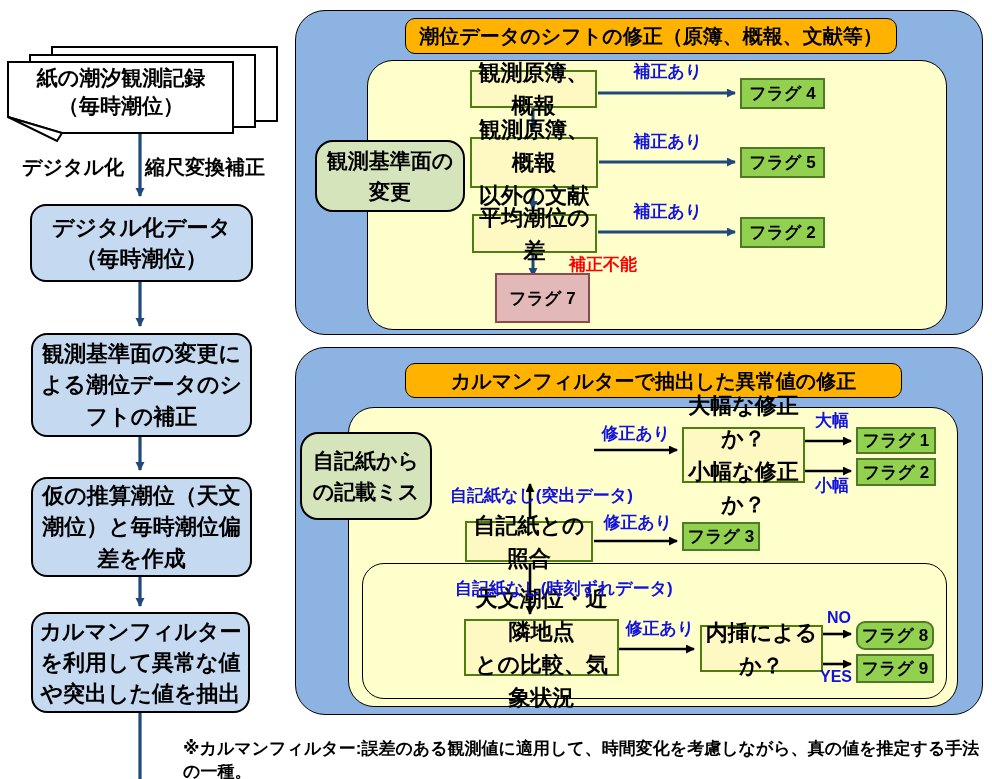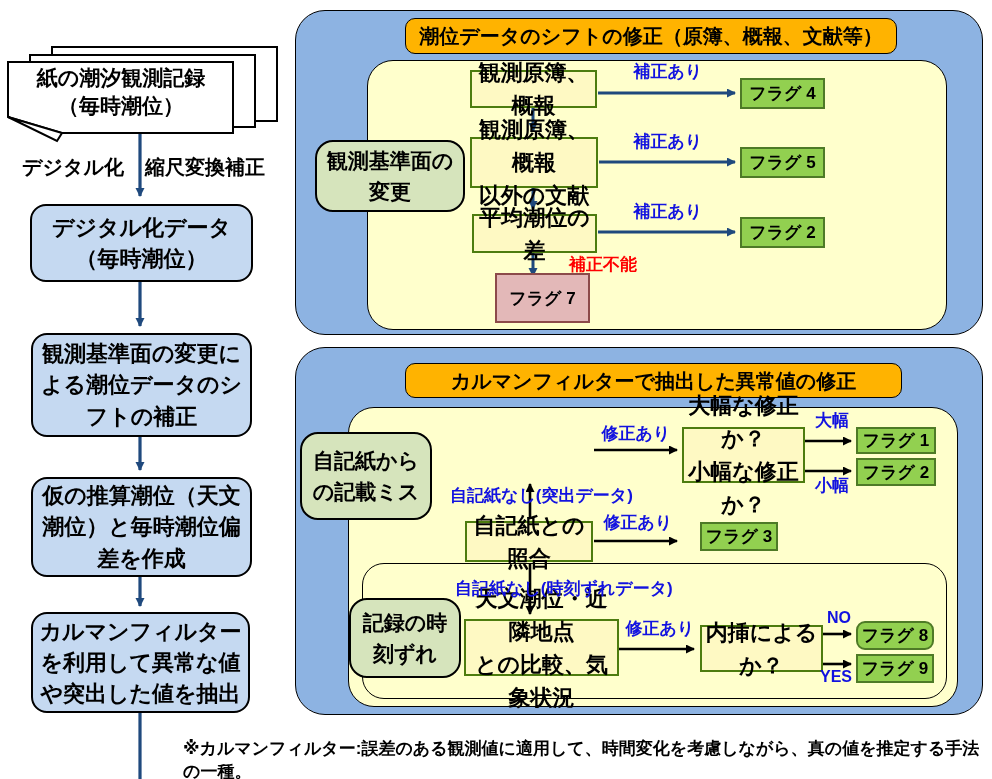--- a/index.html
+++ b/index.html
@@ -125,22 +125,20 @@
 
   <div class="abs center flag" style="left:740px;top:78px;width:85px;height:31px;">フラグ 4</div>
   <div class="abs center flag" style="left:740px;top:147px;width:85px;height:31px;">フラグ 5</div>
   <div class="abs center flag" style="left:740px;top:217px;width:85px;height:31px;">フラグ 2</div>
   <div class="abs center flag-pink" style="left:495px;top:273px;width:95px;height:50px;">フラグ 7</div>
 
   <div class="abs center hdr" style="left:405px;top:363px;width:497px;height:35px;">カルマンフィルターで抽出した異常値の修正</div>
 
   <div class="abs center pre box-label" style="left:300px;top:432px;width:132px;height:88px;">自記紙から
 の記載ミス</div>
-  <div class="abs center pre box-label" style="left:349px;top:598px;width:112px;height:80px;">記録の時
-刻ずれ</div>
 
   <div class="abs center pre box-yellow" style="left:682px;top:427px;width:123px;height:56px;">大幅な修正か？
 小幅な修正か？</div>
   <div class="abs center pre box-yellow" style="left:465px;top:521px;width:128px;height:41px;">自記紙との照合</div>
   <div class="abs center pre box-yellow" style="left:464px;top:619px;width:155px;height:57px;">天文潮位・近隣地点
 との比較、気象状況</div>
   <div class="abs center pre box-yellow" style="left:700px;top:625px;width:123px;height:47px;">内挿によるか？</div>
 
   <div class="abs center lbl-blue" style="left:596px;top:425px;width:80px;">修正あり</div>
   <div class="abs center lbl-blue" style="left:598px;top:514px;width:80px;">修正あり</div>
@@ -149,19 +147,19 @@
   <div class="abs center lbl-blue" style="left:810px;top:412px;width:44px;">大幅</div>
   <div class="abs center lbl-blue" style="left:810px;top:477px;width:44px;">小幅</div>
   <div class="abs center lbl-blue" style="left:822px;top:609px;width:34px;font-size:16px;">NO</div>
   <div class="abs center lbl-blue" style="left:816px;top:668px;width:40px;font-size:16px;">YES</div>
 
   <div class="abs lbl-blue" style="left:450px;top:487px;">自記紙なし(突出データ)</div>
   <div class="abs lbl-blue" style="left:455px;top:580px;">自記紙なし(時刻ずれデータ)</div>
 
   <div class="abs center flag" style="left:856px;top:427px;width:80px;height:27px;">フラグ 1</div>
   <div class="abs center flag" style="left:856px;top:458px;width:80px;height:28px;">フラグ 2</div>
-  <div class="abs center flag" style="left:682px;top:522px;width:78px;height:29px;margin-left:18px;">フラグ 3</div>
+  <div class="abs center flag" style="left:682px;top:522px;width:78px;height:29px;">フラグ 3</div>
   <div class="abs center flag" style="left:856px;top:621px;width:78px;height:29px;border-radius:9px;">フラグ 8</div>
   <div class="abs center flag" style="left:856px;top:654px;width:78px;height:29px;">フラグ 9</div>
 
   <div class="abs footnote" style="left:183px;top:737px;width:806px;">※カルマンフィルター:誤差のある観測値に適用して、時間変化を考慮しながら、真の値を推定する手法の一種。</div>
 
 </div>
 
 </body></html>

